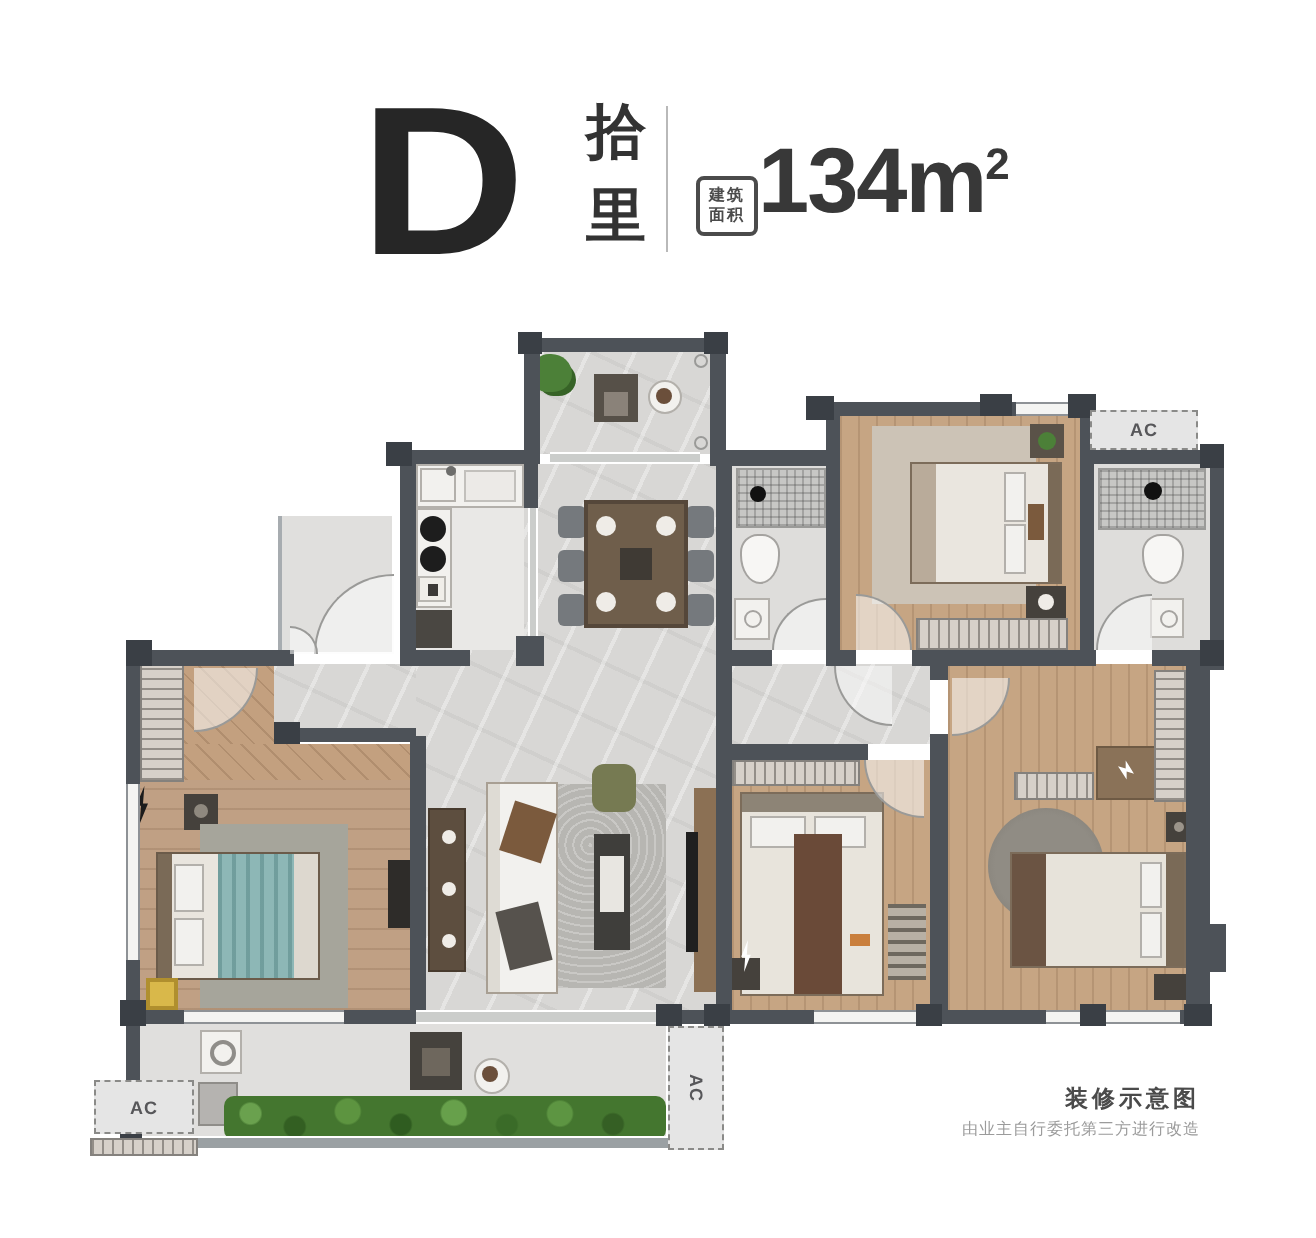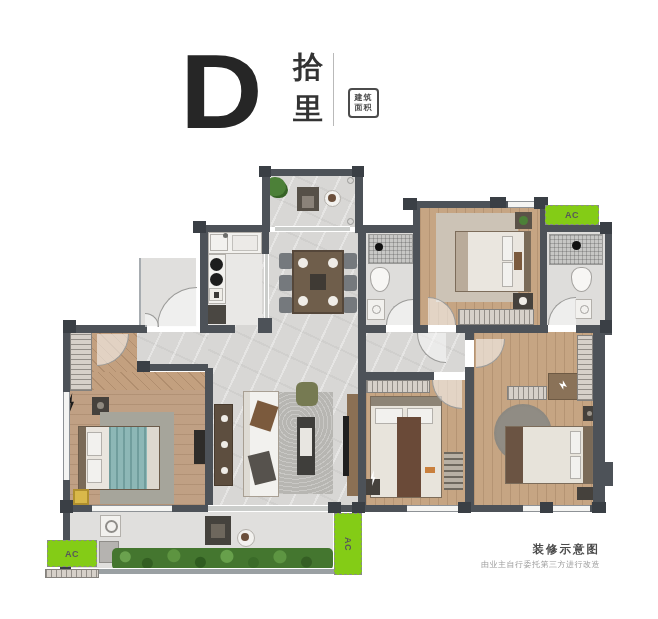--- a/index.html
+++ b/index.html
@@ -35,21 +35,21 @@
   .arc{background:rgba(252,252,252,.55);box-sizing:border-box;}
   .arc.tl{border-top-left-radius:100%;border-top:1px solid #9a9a98;border-left:1px solid #9a9a98;}
   .arc.tr{border-top-right-radius:100%;border-top:1px solid #9a9a98;border-right:1px solid #9a9a98;}
   .arc.bl{border-bottom-left-radius:100%;border-bottom:1px solid #9a9a98;border-left:1px solid #9a9a98;}
   .arc.br{border-bottom-right-radius:100%;border-bottom:1px solid #9a9a98;border-right:1px solid #9a9a98;}
   .wf{background:#f2f1ee;border:1px solid #b3b0ab;box-sizing:border-box;}
   .df{background:#45413c;}
   .shower{background:#c7c7c5;border:1px solid #9a9a98;box-sizing:border-box;background-image:repeating-linear-gradient(0deg,rgba(70,70,70,.28) 0 1px,rgba(0,0,0,0) 1px 4px),repeating-linear-gradient(90deg,rgba(70,70,70,.28) 0 1px,rgba(0,0,0,0) 1px 4px);}
   .toilet{background:#f7f6f4;border:1px solid #a5a3a0;border-radius:46% 46% 52% 52% / 38% 38% 60% 60%;box-sizing:border-box;}
   .circ{border-radius:50%;}
-  .acbox{border:1px dashed #8a8a88;background:#84cc16;color:#57575a;display:flex;align-items:center;justify-content:center;
+  .acbox{border:1px dashed #8a8a88;background:#e5e5e5;color:#57575a;display:flex;align-items:center;justify-content:center;
          font-size:9px;font-weight:700;letter-spacing:.5px;box-sizing:border-box;}
   .rug{background:#b7b6b2;background-image:repeating-radial-gradient(circle at 30% 30%,rgba(255,255,255,.25) 0 1px,rgba(0,0,0,0) 1px 4px);}
   .hedge{background:#44762f;border-radius:5px;background-image:
      radial-gradient(circle at 6% 40%,#6aa14e 0 5px,rgba(0,0,0,0) 6px),
      radial-gradient(circle at 16% 70%,#335f22 0 5px,rgba(0,0,0,0) 6px),
      radial-gradient(circle at 28% 35%,#5d9440 0 6px,rgba(0,0,0,0) 7px),
      radial-gradient(circle at 40% 65%,#2f5c20 0 5px,rgba(0,0,0,0) 6px),
      radial-gradient(circle at 52% 38%,#67a04b 0 6px,rgba(0,0,0,0) 7px),
      radial-gradient(circle at 64% 66%,#3a6b28 0 5px,rgba(0,0,0,0) 6px),
      radial-gradient(circle at 76% 40%,#5d9542 0 6px,rgba(0,0,0,0) 7px),
@@ -68,20 +68,21 @@
   </div>
   <div class="a unit-name" style="left:293px;top:50px;">
     <span>拾</span>
     <span>里</span>
   </div>
   <div class="a vrule" style="left:333px;top:53px;height:73px;"></div>
   <div class="a area-badge" style="left:348px;top:88px;">
     <span>建筑</span>
     <span>面积</span>
   </div>
+  <div class="a area-value" style="left:379px;top:67px;"><span>134m</span><sup>2</sup></div>
 
   <div class="a" style="left:0;top:0;width:658px;height:619px;">
 
     <div>
       <div class="a tile" style="left:270px;top:176px;width:85px;height:51px;"></div>
       <div class="a tile" style="left:208px;top:232px;width:158px;height:273px;"></div>
       <div class="a tile" style="left:137px;top:332px;width:71px;height:36px;"></div>
       <div class="a tile2" style="left:139px;top:258px;width:57px;height:68px;border-left:2px solid #a7acb0;box-sizing:border-box;"></div>
       <div class="a" style="left:208px;top:232px;width:54px;height:93px;background:#e9e8e6;"></div>
       <div class="a tile" style="left:366px;top:332px;width:99px;height:40px;"></div>

